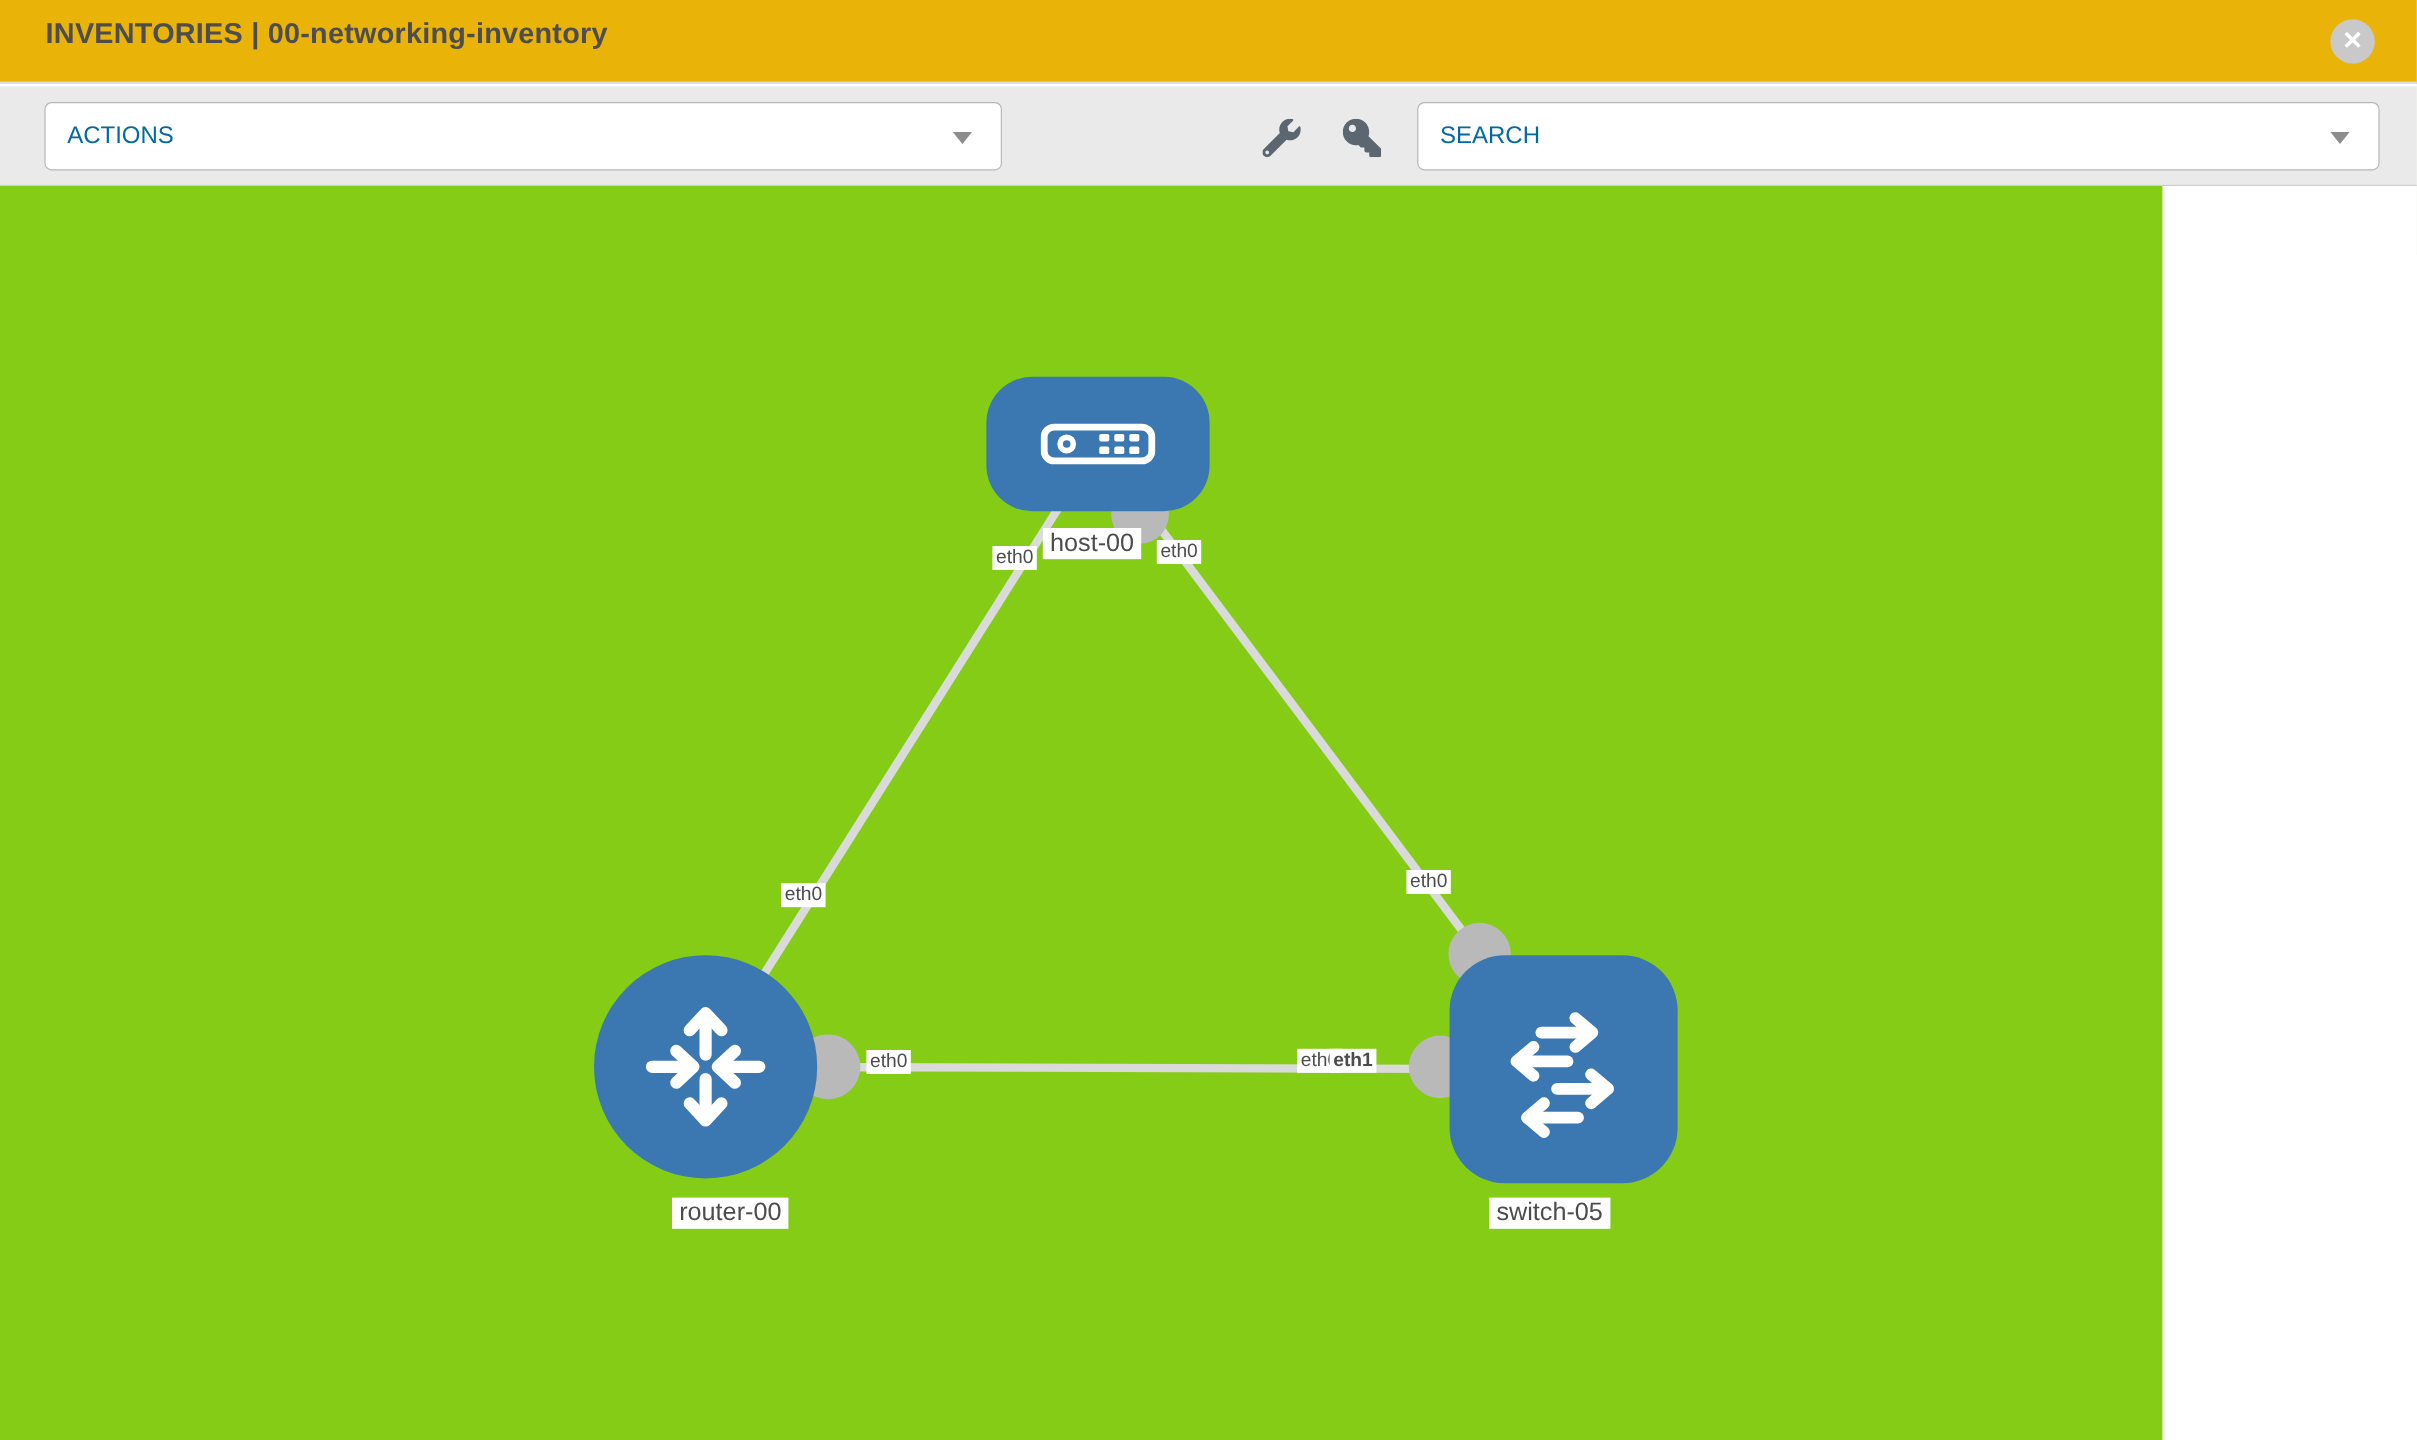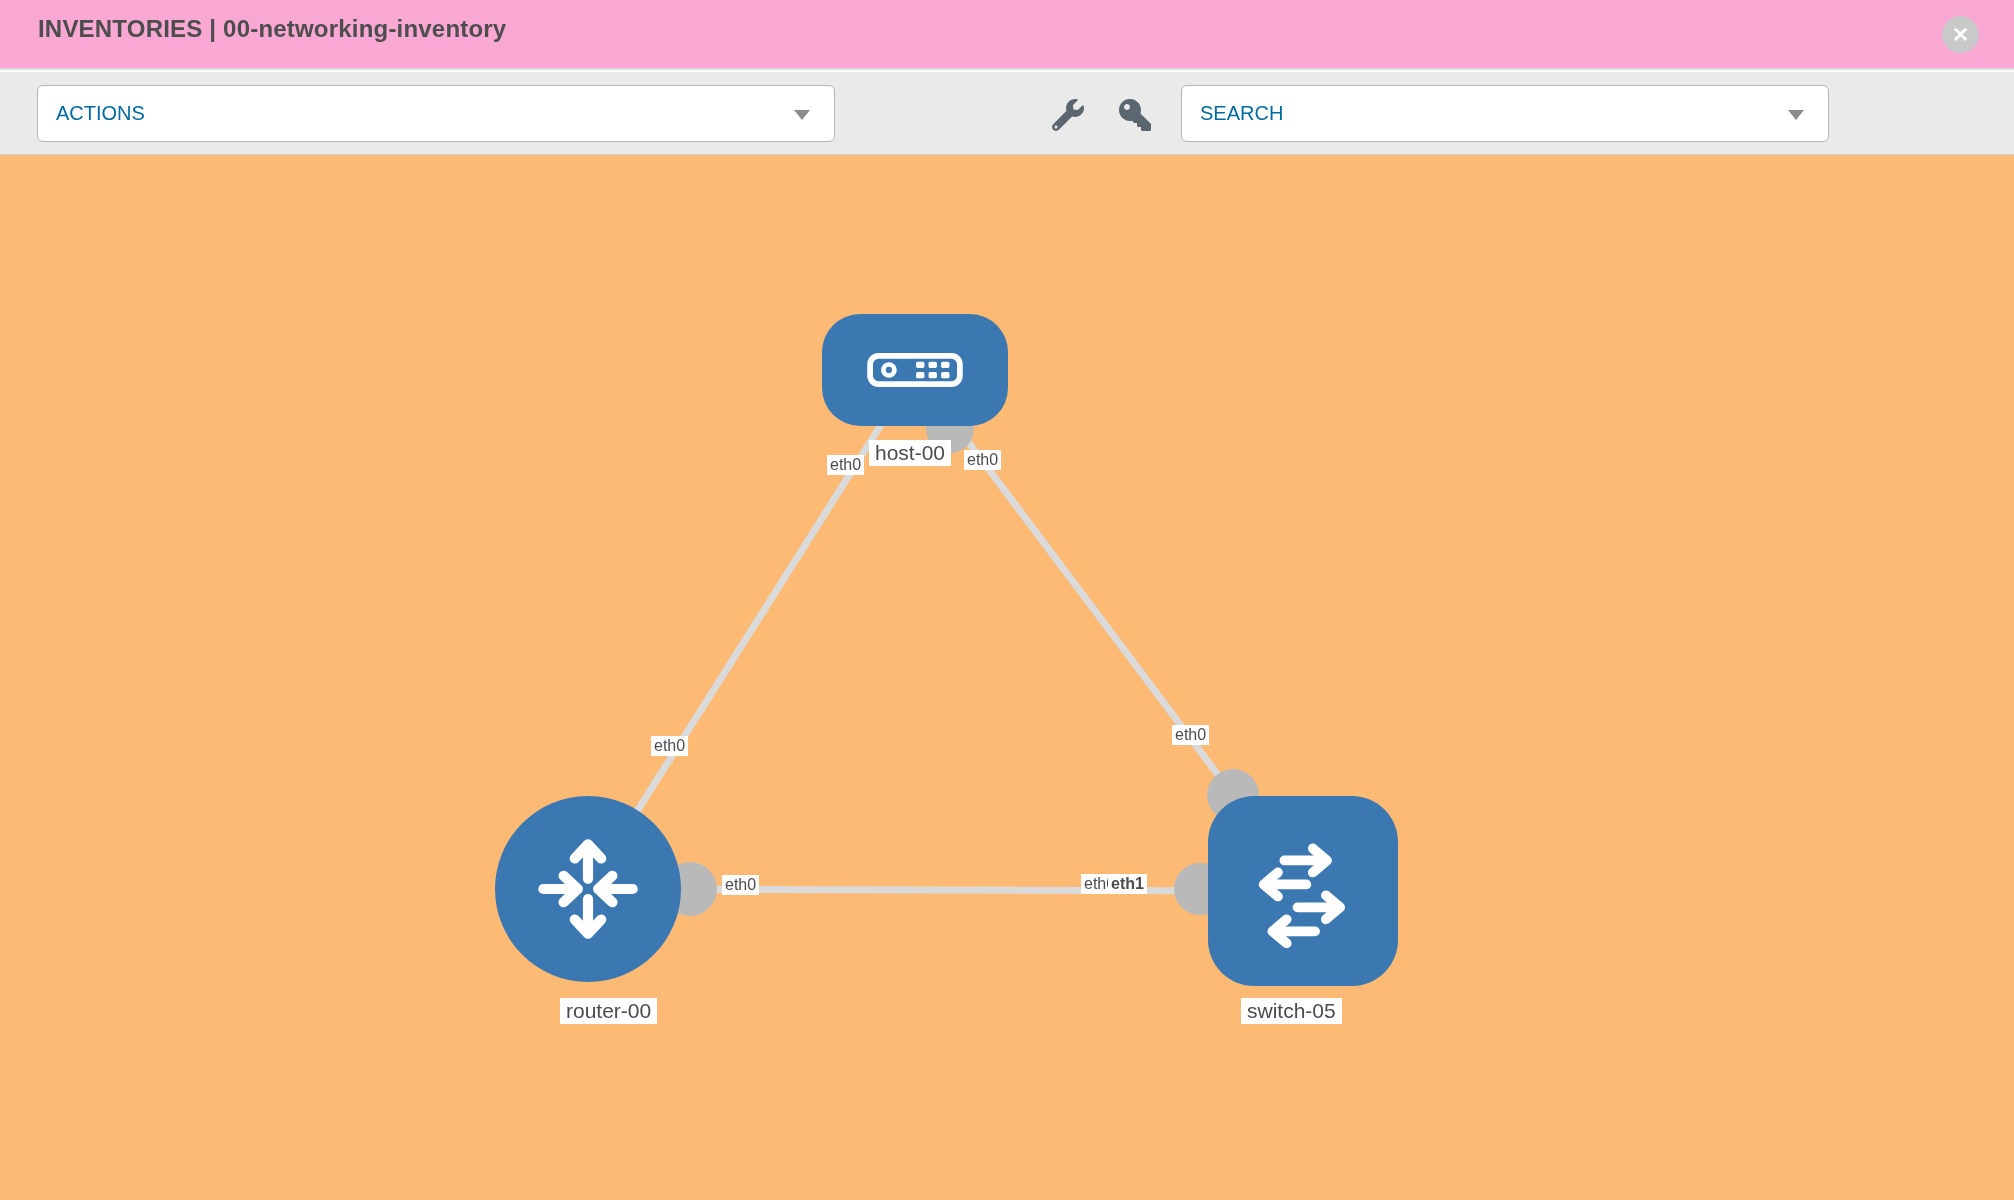--- a/index.html
+++ b/index.html
@@ -1,48 +1,48 @@
 <!DOCTYPE html>
 <html><head>
 <meta charset="utf-8">
 <style>
   * { margin:0; padding:0; box-sizing:border-box; }
   html,body { width:2014px; height:1200px; overflow:hidden;
     font-family:"Liberation Sans", sans-serif; background:#fff; }
 
   
   .header { position:absolute; left:0; top:0; width:2014px; height:70px;
-    background:#f9a8d4; border-bottom:2px solid #dedede;text-decoration:underline; }
+    background:#eab308; border-bottom:2px solid #dedede;text-decoration:underline; }
   .header-title { position:absolute; left:38px; top:15px; font-size:24px;
     font-weight:bold; color:#4d4d4d; letter-spacing:0.2px; }
   .close-btn { position:absolute; left:1942px; top:16px; width:37px; height:37px;
     border-radius:50%; background:#c9c9c9; color:#ffffff; display:flex;
     align-items:center; justify-content:center; font-size:21px; font-weight:bold;
     cursor:pointer; }
 
   
   .toolbar { position:absolute; left:0; top:72px; width:2014px; height:83px;
     background:#eaeaea; border-bottom:1px solid #cfcfcf; }
   .select-box { position:absolute; top:13px; height:57px; background:#ffffff;
     border:1px solid #b7b7b7; border-radius:6px; }
   .select-box .sel-label { position:absolute; left:18px; top:0; line-height:55px;
     font-size:20px; color:#0369a1; }
   .caret { position:absolute; right:24px; top:24px; width:0; height:0;
     border-left:8px solid transparent; border-right:8px solid transparent;
     border-top:10px solid #8c8c8c; }
   .actions-box { left:37px; width:798px; }
-  .search-box { left:1181px; width:648px;padding-left:22px; }
+  .search-box { left:1181px; width:802px;padding-left:22px; }
   .tool-icon { position:absolute; top:27px; width:32px; height:32px; cursor:pointer; }
   .wrench { left:1052px; }
   .key { left:1119px; }
   .tool-icon svg { width:100%; height:100%; fill:#5b6670; }
 
   
-  .canvas { position:absolute; left:0; top:155px; width:2014px; height:1045px;
-    background:#fdba74; }
+  .canvas { position:absolute; left:0; top:155px; width:1802px; height:1045px;
+    background:#84cc16; }
   .links-layer { position:absolute; left:0; top:0; width:2014px; height:1045px; }
 
   .node { position:absolute; background:#3b78b2; display:flex; align-items:center;
     justify-content:center; cursor:pointer; }
   .node-host { left:822px; top:159px; width:186px; height:112px; border-radius:38px; }
   .node-router { left:495px; top:641px; width:186px; height:186px; border-radius:50%; }
   .node-switch { left:1208px; top:641px; width:190px; height:190px; border-radius:46px; }
   .node svg { display:block; }
 
   .net-label { position:absolute; background:#ffffff; color:#4c4c4c; white-space:nowrap; }

